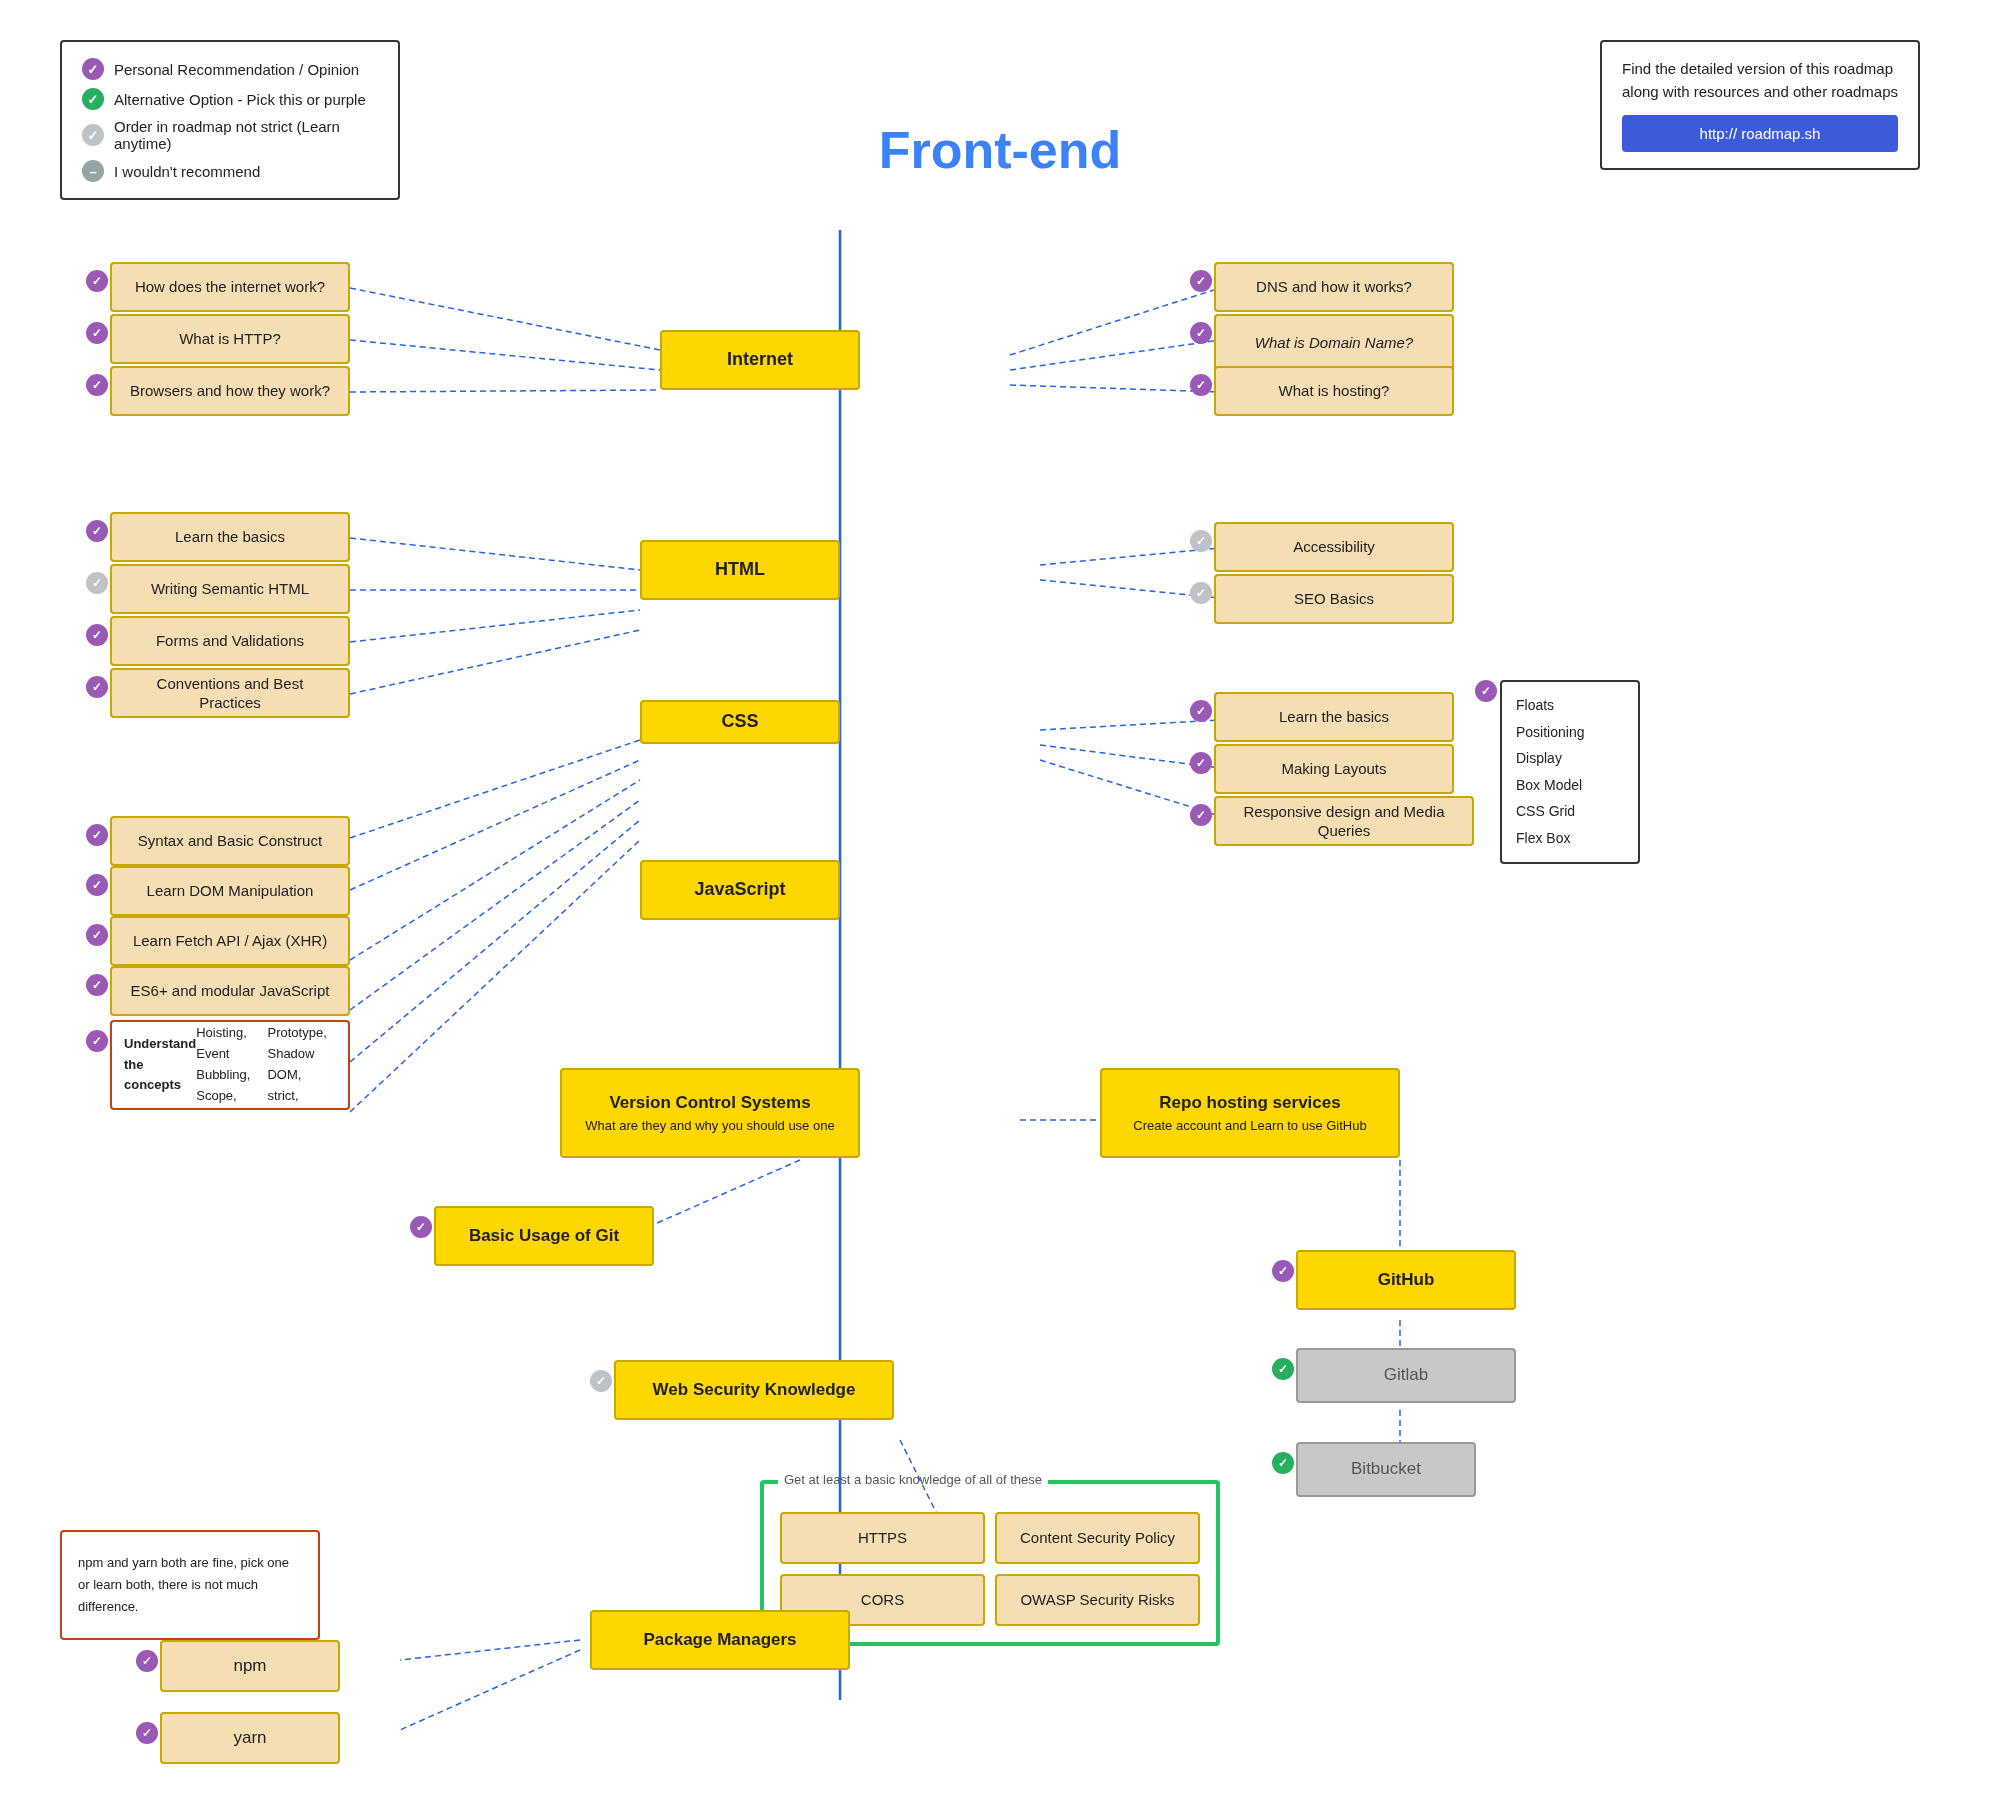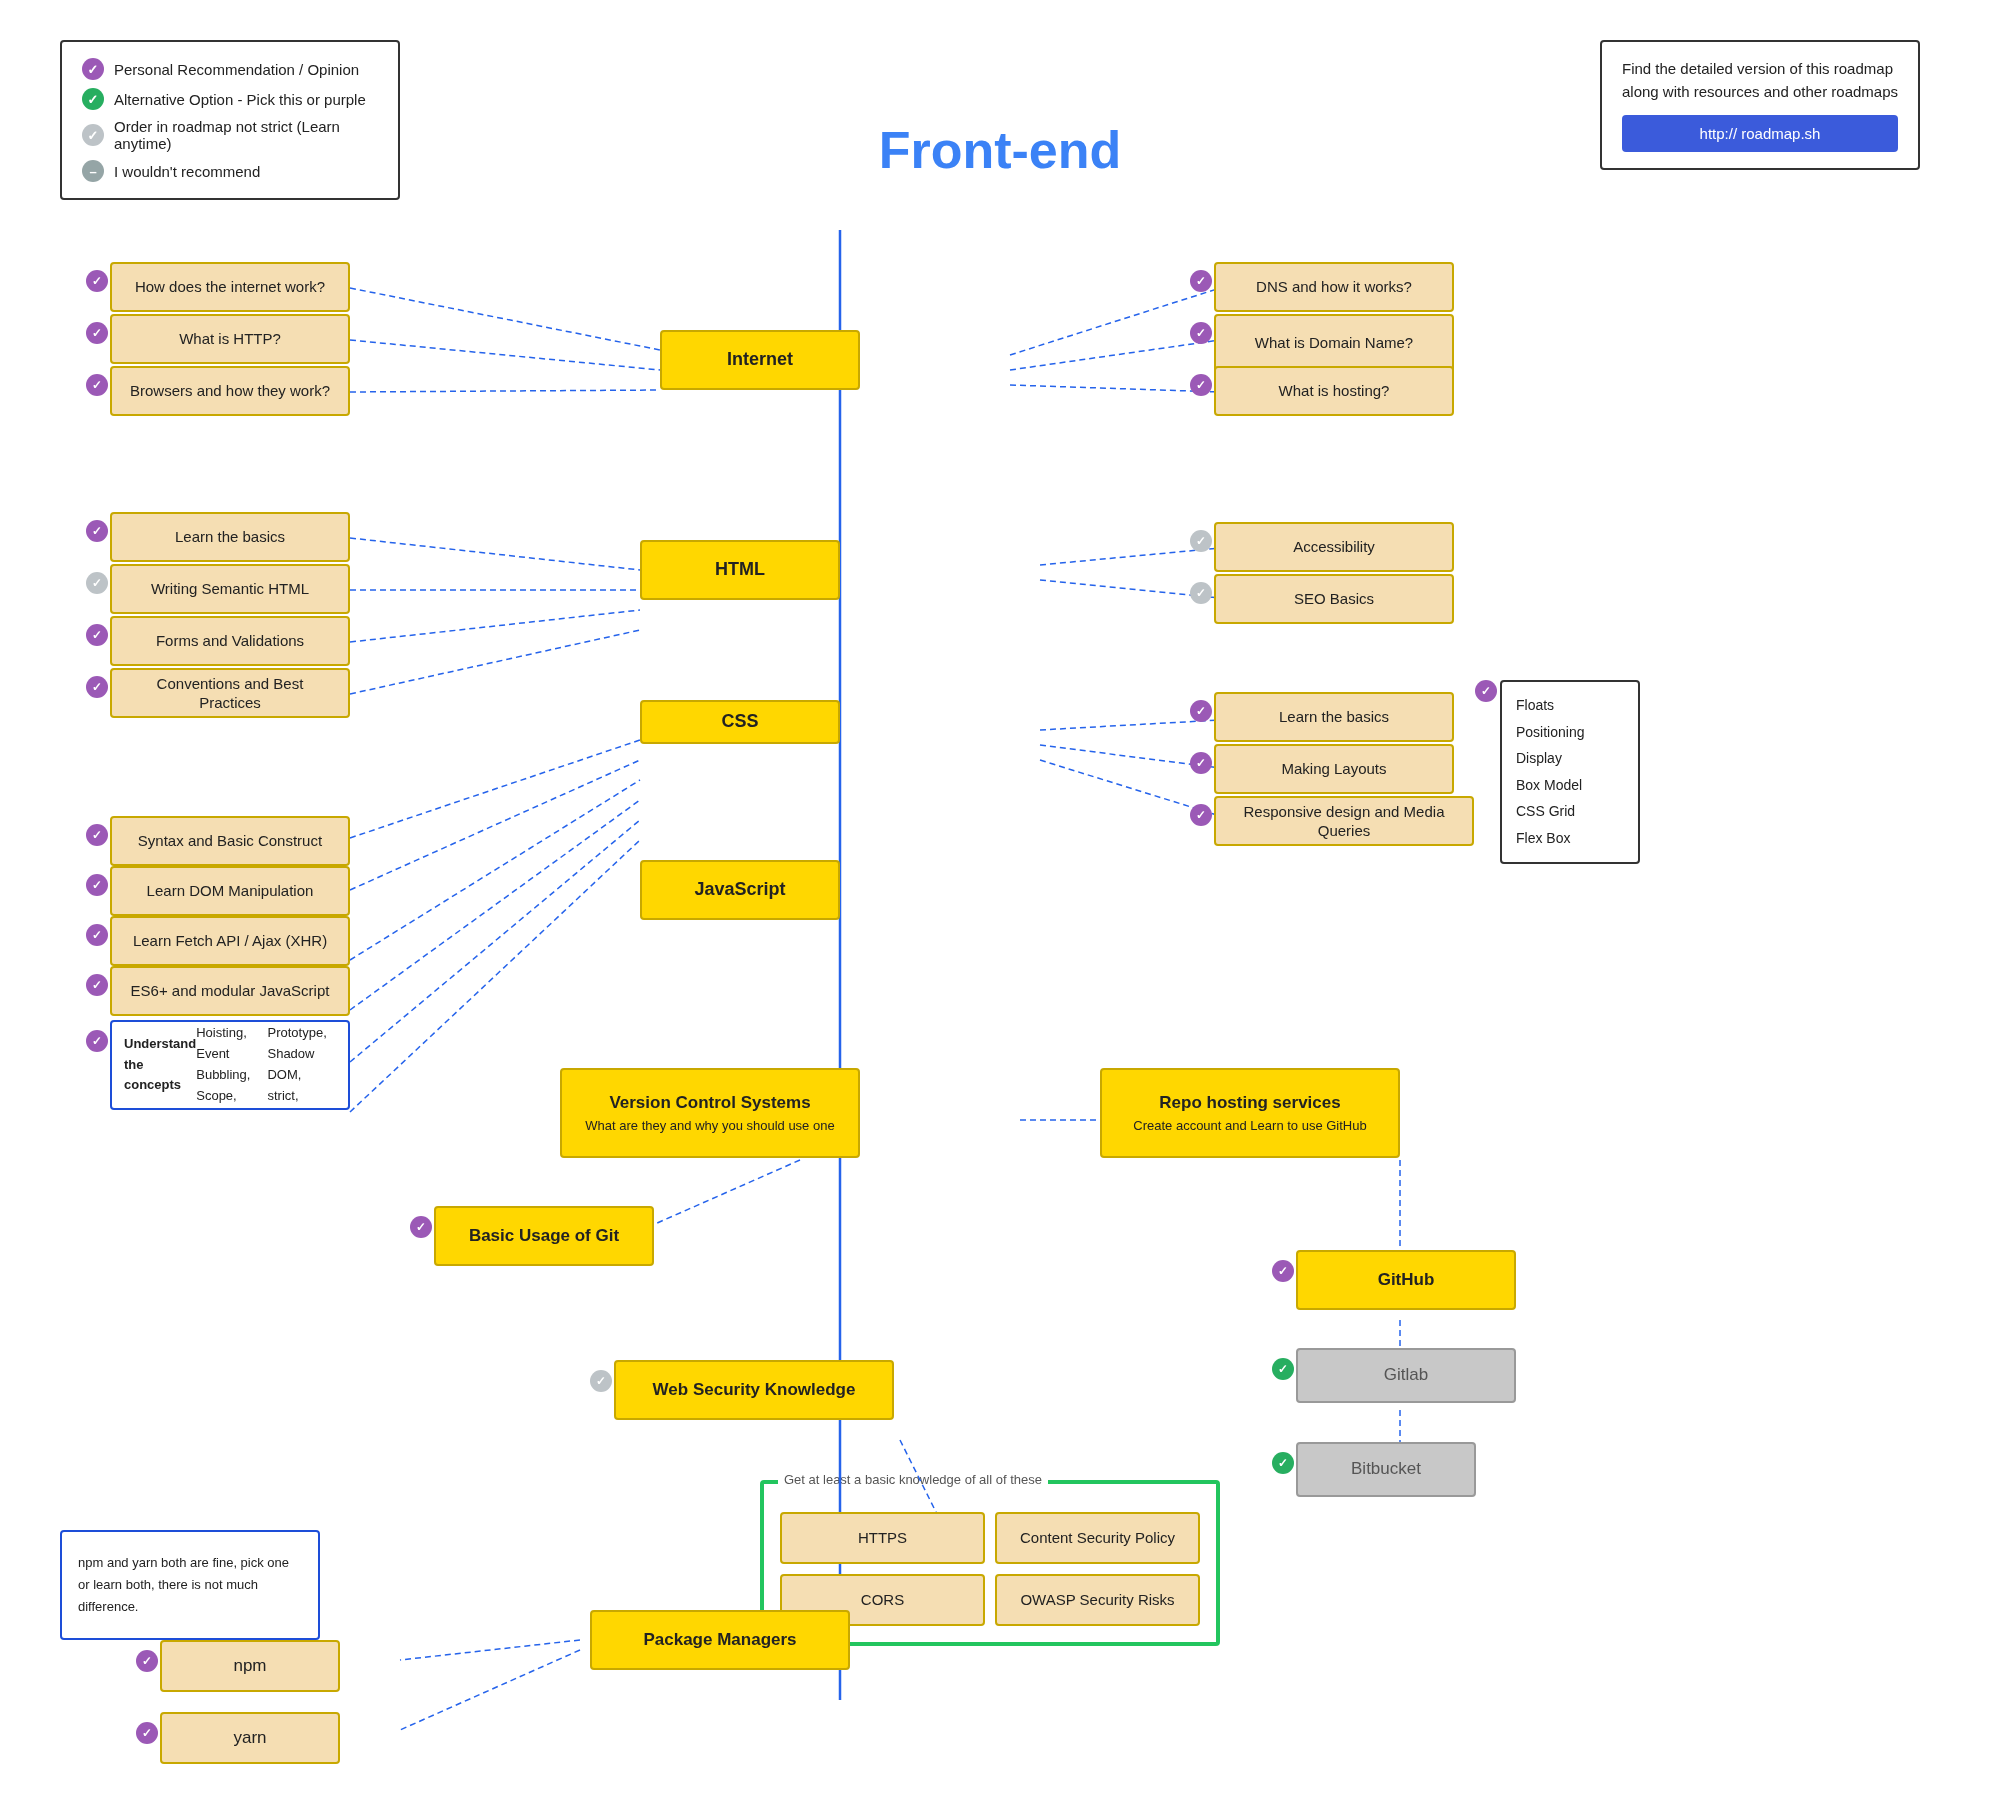--- a/index.html
+++ b/index.html
@@ -116,21 +116,21 @@
       font-weight: 400;
     }
     .node-gray {
       background: #c8c8c8;
       border: 2px solid #999;
       color: #555;
       font-weight: 400;
     }
     .node-white-box {
       background: #fff;
-      border: 2px solid #1d4ed8;
+      border: 2px solid #c2410c;
       color: #222;
       font-weight: 400;
       font-size: 14px;
       line-height: 1.6;
     }
 
     
     .badge {
       position: absolute;
       width: 22px;
@@ -261,21 +261,21 @@
 <div class="badge badge-purple" style="left:86px; top:322px;">✓</div>
 <div class="node node-tan" style="left:110px; top:314px; width:240px; height:50px;">What is HTTP?</div>
 
 <div class="badge badge-purple" style="left:86px; top:374px;">✓</div>
 <div class="node node-tan" style="left:110px; top:366px; width:240px; height:50px;">Browsers and how they work?</div>
 
 <div class="badge badge-purple" style="left:1190px; top:270px;">✓</div>
 <div class="node node-tan" style="left:1214px; top:262px; width:240px; height:50px;">DNS and how it works?</div>
 
 <div class="badge badge-purple" style="left:1190px; top:322px;">✓</div>
-<div class="node node-tan" style="left:1214px; top:314px; width:240px; height:58px;">What is Domain Name?</div>
+<div class="node node-tan" style="left:1214px; top:314px; width:240px; height:58px;font-style:italic;">What is Domain Name?</div>
 
 <div class="badge badge-purple" style="left:1190px; top:374px;">✓</div>
 <div class="node node-tan" style="left:1214px; top:366px; width:240px; height:50px;">What is hosting?</div>
 
 <div class="node node-yellow" style="left:640px; top:540px; width:200px; height:60px; font-size:18px;">HTML</div>
 
 <div class="node node-yellow" style="left:640px; top:700px; width:200px; height:44px; font-size:18px;">CSS</div>
 
 <div class="node node-yellow" style="left:640px; top:860px; width:200px; height:60px; font-size:18px;">JavaScript</div>
 

